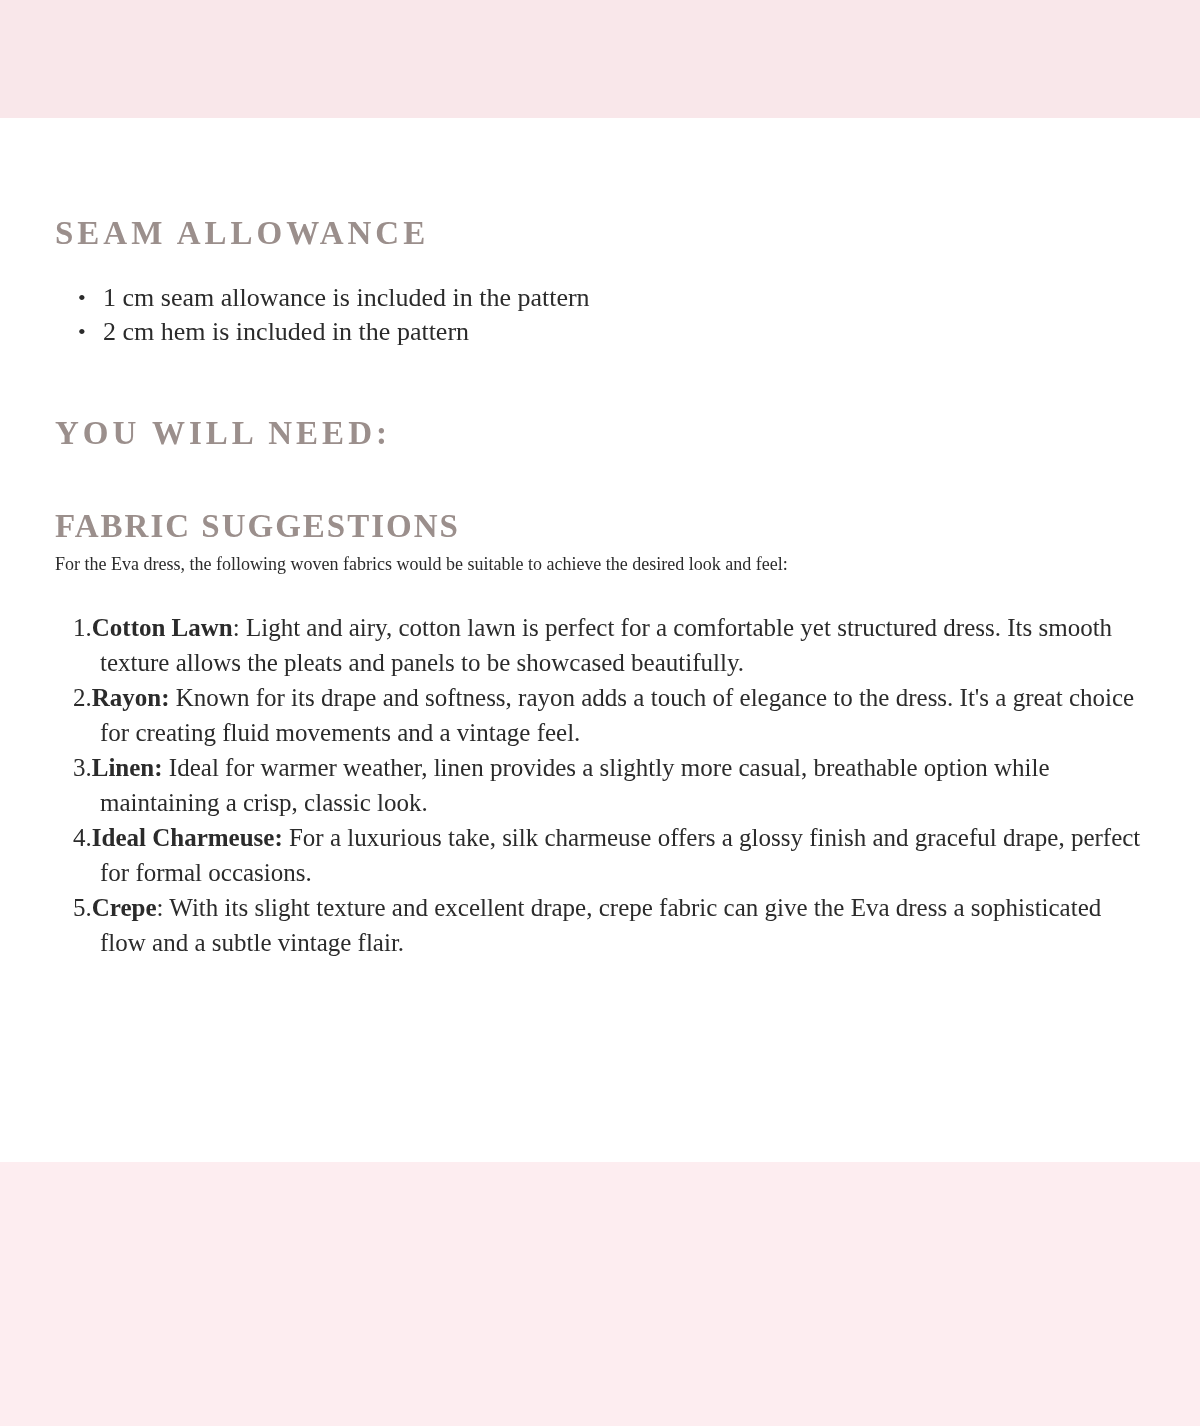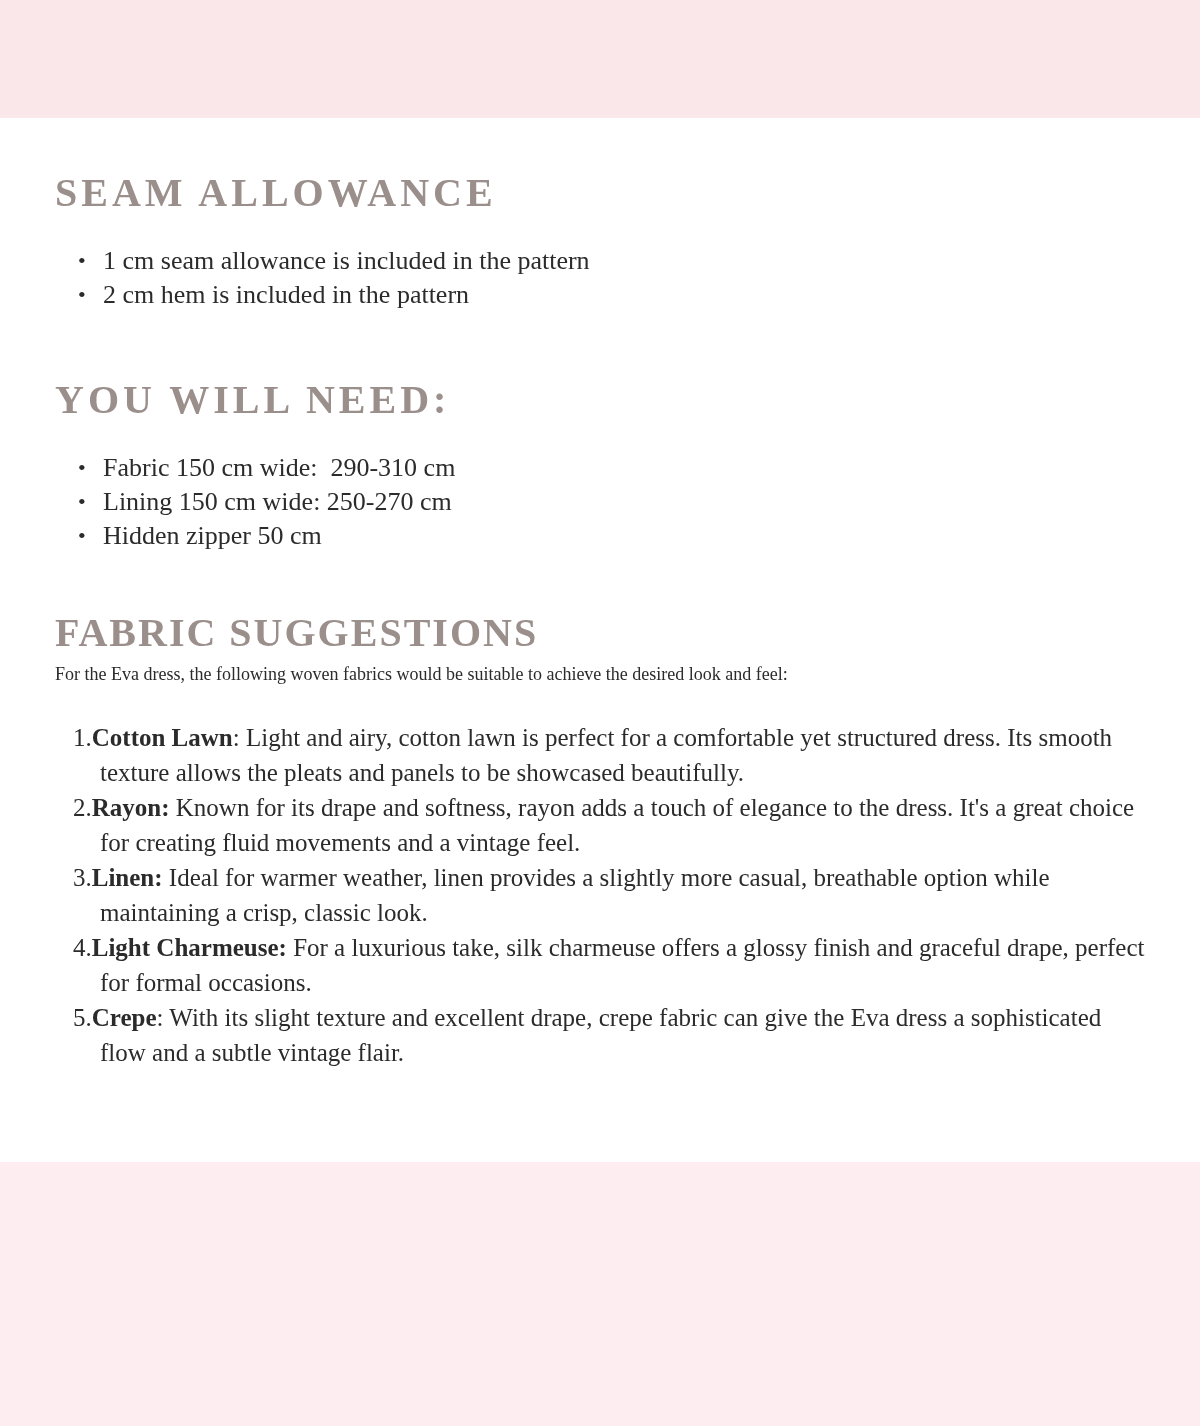--- a/index.html
+++ b/index.html
@@ -21,25 +21,26 @@
   }
   .band{width:100%;}
   .band.top{height:118px;background:var(--band-top);}
   .band.bottom{height:264px;background:var(--band-bottom);}
   .content{
     height:1044px;
     padding:55px 48px 0 55px;
     background:var(--paper);
   }
   h2.sec-heading{
-    font-size:40px;
+    font-size:33px;
     line-height:1.0;
     font-weight:bold;
     color:var(--heading);
     letter-spacing:4px;
+    margin-top:44px;
   }
   h2.sec-heading.condensed{letter-spacing:2px;}
   .bullet-list{margin-top:31px;}
   .bullet-item{
     font-size:26px;
     line-height:34px;
     padding-left:48px;
     text-indent:-25px;
   }
   .bullet-glyph{
@@ -86,49 +87,38 @@
           <span class="bullet-glyph">•</span><span class="bullet-text">1 cm seam allowance is included in the pattern</span>
         </div>
         <div class="bullet-item">
           <span class="bullet-glyph">•</span><span class="bullet-text">2 cm hem is included in the pattern</span>
         </div>
       </div>
     </section>
 
     <section class="mt-section1">
       <h2 class="sec-heading">YOU WILL NEED:</h2>
-      <div class="bullet-list">
-        <div class="bullet-item">
-          <span class="bullet-glyph">•</span><span class="bullet-text">Fabric 150 cm wide:  290-310 cm</span>
-        </div>
-        <div class="bullet-item">
-          <span class="bullet-glyph">•</span><span class="bullet-text">Lining 150 cm wide: 250-270 cm</span>
-        </div>
-        <div class="bullet-item">
-          <span class="bullet-glyph">•</span><span class="bullet-text">Hidden zipper 50 cm</span>
-        </div>
-      </div>
     </section>
 
     <section class="mt-section2">
       <h2 class="sec-heading condensed">FABRIC SUGGESTIONS</h2>
       <p class="intro">For the Eva dress, the following woven fabrics would be suitable to achieve the desired look and feel:</p>
 
       <div class="fabric-list">
         <div class="fabric-item">
           <span class="item-num">1.</span><span class="item-term">Cotton Lawn</span><span class="item-desc">: Light and airy, cotton lawn is perfect for a comfortable yet structured dress. Its smooth texture allows the pleats and panels to be showcased beautifully.</span>
         </div>
         <div class="fabric-item">
           <span class="item-num">2.</span><span class="item-term">Rayon:</span><span class="item-desc"> Known for its drape and softness, rayon adds a touch of elegance to the dress. It's a great choice for creating fluid movements and a vintage feel.</span>
         </div>
         <div class="fabric-item">
           <span class="item-num">3.</span><span class="item-term">Linen:</span><span class="item-desc"> Ideal for warmer weather, linen provides a slightly more casual, breathable option while maintaining a crisp, classic look.</span>
         </div>
         <div class="fabric-item">
-          <span class="item-num">4.</span><span class="item-term">Light Charmeuse:</span><span class="item-desc"> For a luxurious take, silk charmeuse offers a glossy finish and graceful drape, perfect for formal occasions.</span>
+          <span class="item-num">4.</span><span class="item-term">Ideal Charmeuse:</span><span class="item-desc"> For a luxurious take, silk charmeuse offers a glossy finish and graceful drape, perfect for formal occasions.</span>
         </div>
         <div class="fabric-item">
           <span class="item-num">5.</span><span class="item-term">Crepe</span><span class="item-desc">: With its slight texture and excellent drape, crepe fabric can give the Eva dress a sophisticated flow and a subtle vintage flair.</span>
         </div>
       </div>
     </section>
 
   </div>
 
   <div class="band bottom"></div>

